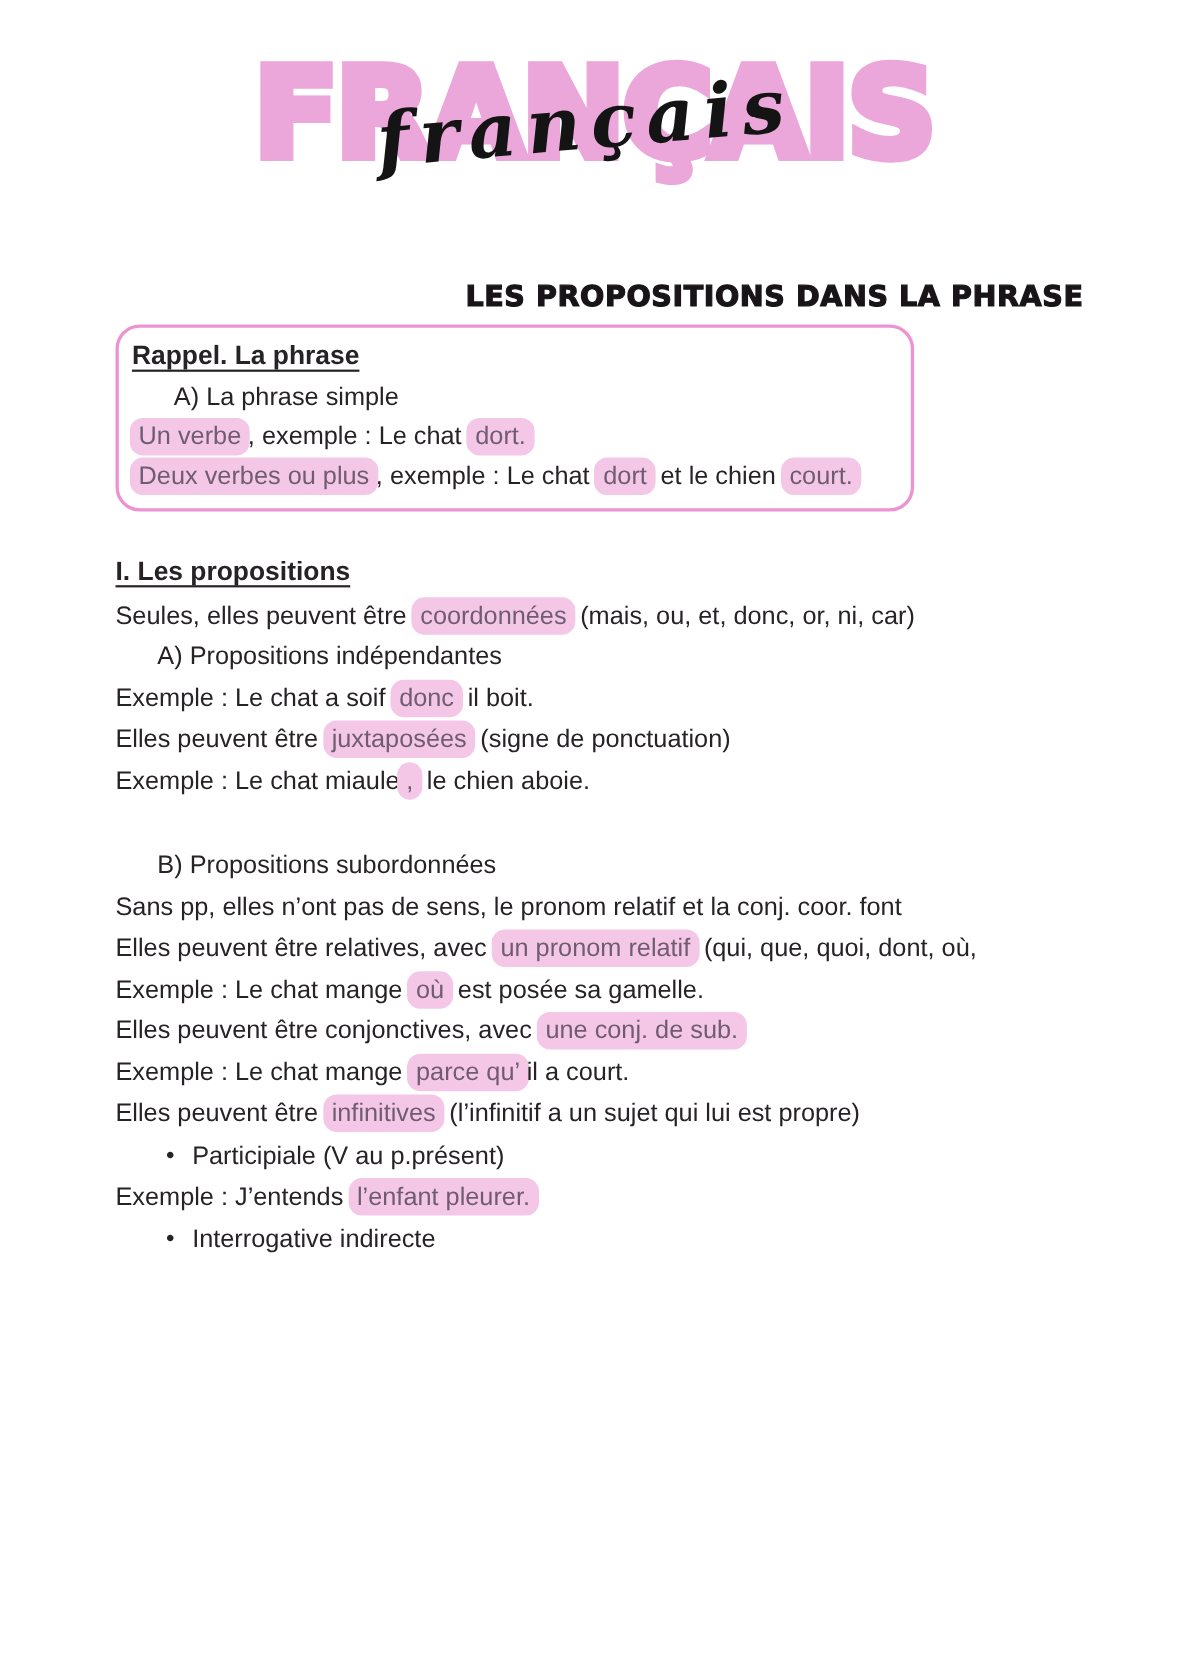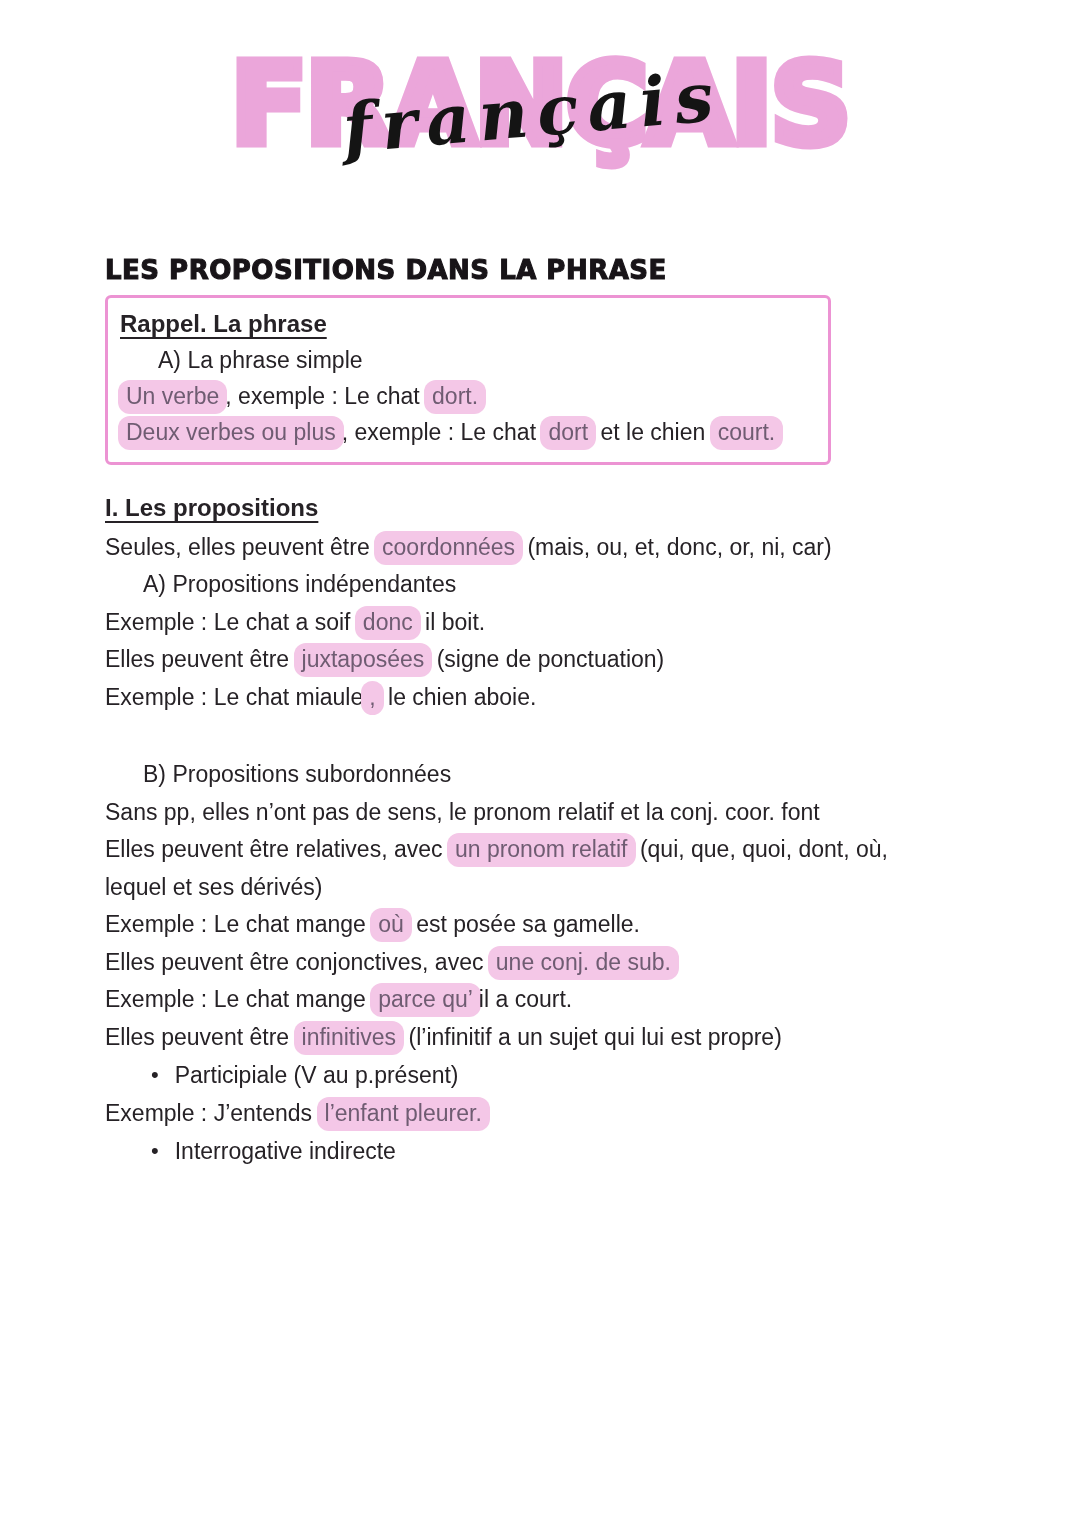--- a/index.html
+++ b/index.html
@@ -57,30 +57,31 @@
     padding: 0 95px 0 105px;
   }
 
   .main-heading {
     margin-top: 40px;
     font-family: "DejaVu Sans", sans-serif;
     font-size: 26px;
     font-weight: 900;
     letter-spacing: 0.5px;
     color: #181418;
+    text-align: right;
     -webkit-text-stroke: 1.1px #181418;
   }
 
   
   .recall-box {
     box-sizing: border-box;
     width: 726px;
     margin-top: 10px;
     border: 3px solid var(--box-border-pink, #ec93d3);
-    border-radius: 6px;
+    border-radius: 22px;
     padding: 8px 14px 12px 12px;
   }
 
   
   .line {
     font-size: 23px;
     line-height: 36px;
     color: var(--text-dark, #262226);
     white-space: nowrap;
   }
@@ -108,21 +109,21 @@
   }
 
   .hl {
     background: var(--highlight-pink, #f4c7e7);
     color: var(--hl-text, #6f5c72);
     border-radius: 12px;
     padding: 3px 8px 5px;
     margin: 0 -2px;
   }
 
-  .main-section { margin-top: 24px; }
+  .main-section { margin-top: 36px; }
 </style>
 </head>
 <body>
 
 <div class="page">
 
   <div class="title-wrap">
     <div class="bubble-title">FRANÇAIS</div>
     <div class="script-title">français</div>
   </div>
@@ -142,21 +143,20 @@
         <div class="line section-title"><span>I. Les propositions</span></div>
         <div class="line"><span>Seules, elles peuvent être </span><span class="hl">coordonnées</span><span> (mais, ou, et, donc, or, ni, car)</span></div>
         <div class="line indent"><span>A) Propositions indépendantes</span></div>
         <div class="line"><span>Exemple : Le chat a soif </span><span class="hl">donc</span><span> il boit.</span></div>
         <div class="line"><span>Elles peuvent être </span><span class="hl">juxtaposées</span><span> (signe de ponctuation)</span></div>
         <div class="line"><span>Exemple : Le chat miaule</span><span class="hl">,</span><span> le chien aboie.</span></div>
         <div class="line spacer"></div>
         <div class="line indent"><span>B) Propositions subordonnées</span></div>
         <div class="line"><span>Sans pp, elles n’ont pas de sens, le pronom relatif et la conj. coor. font</span></div>
         <div class="line"><span>Elles peuvent être relatives, avec </span><span class="hl">un pronom relatif</span><span> (qui, que, quoi, dont, où,</span></div>
-        <div class="line"><span>lequel et ses dérivés)</span></div>
         <div class="line"><span>Exemple : Le chat mange </span><span class="hl">où</span><span> est posée sa gamelle.</span></div>
         <div class="line"><span>Elles peuvent être conjonctives, avec </span><span class="hl">une conj. de sub.</span></div>
         <div class="line"><span>Exemple : Le chat mange </span><span class="hl">parce qu’</span><span>il a court.</span></div>
         <div class="line"><span>Elles peuvent être </span><span class="hl">infinitives</span><span> (l’infinitif a un sujet qui lui est propre)</span></div>
         <div class="line bullet"><span class="bullet-dot">•</span><span>Participiale (V au p.présent)</span></div>
         <div class="line"><span>Exemple : J’entends </span><span class="hl">l’enfant pleurer.</span></div>
         <div class="line bullet"><span class="bullet-dot">•</span><span>Interrogative indirecte</span></div>
       </div>
 
   </div>

